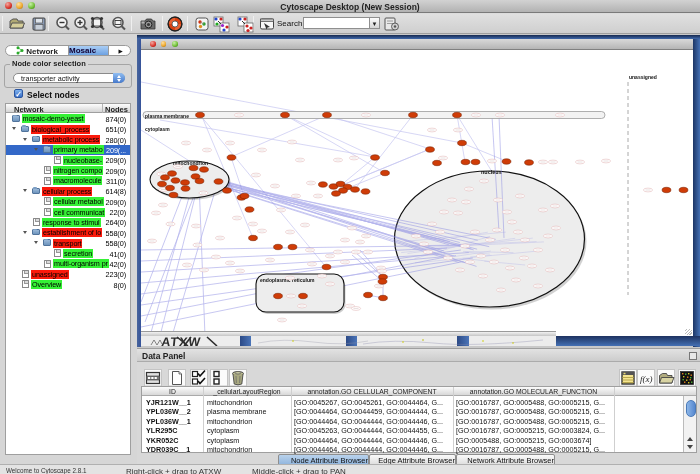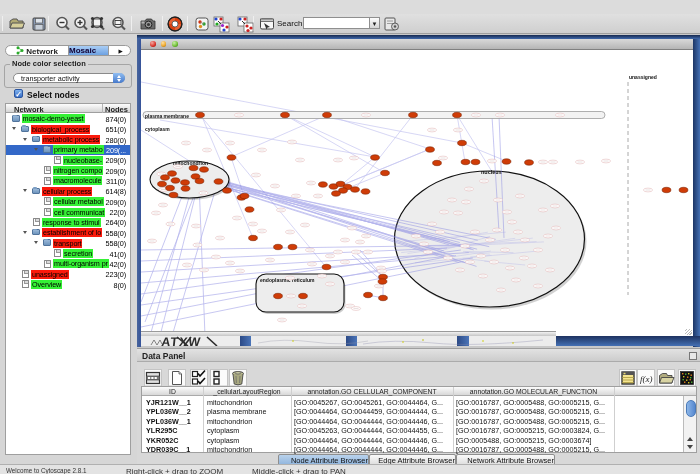--- a/index.html
+++ b/index.html
@@ -80,20 +80,26 @@
 .dsbarr{position:absolute;left:3px;width:0;height:0;border-left:3.5px solid transparent;border-right:3.5px solid transparent}
 #dtabs{left:141px;top:105px;height:12.5px;font-size:7.5px;color:#111}
 .dtab{position:absolute;top:0;height:12px;border:1px solid #8e8e8e;background:linear-gradient(#fafafa,#dcdcdc);text-align:right;line-height:11px;border-radius:2px}
 .dtabsel{background:linear-gradient(#b9d2ec,#8fb4dd)}
 #dpfloat{left:552px;top:3px;width:8px;height:8px;border:1px solid #777;background:#e8e8e8}
 
 #status{left:0;top:464px;width:700px;height:10px;background:#e3e3e3;border-top:1px solid #b0b0b0;font-size:7px;color:#333}
 #status div{position:absolute;top:1.5px}
 </style></head><body>
 <div id="app">
+<div id="titlebar" class="abs">
+<div class="t abs">Cytoscape Desktop (New Session)</div>
+<div class="tl abs" style="left:4.5px;background:radial-gradient(circle at 35% 30%,#f5a8a0,#d8352b 60%,#8e1209)"></div>
+<div class="tl abs" style="left:16px;background:radial-gradient(circle at 35% 30%,#ffe0a0,#eca72c 60%,#9a6206)"></div>
+<div class="tl abs" style="left:27.5px;background:radial-gradient(circle at 35% 30%,#c8f0a8,#6fbe34 60%,#2d7208)"></div>
+</div>
     <div id="toolbar" class="abs">
 <div class="sep" style="left:2px"></div>
       <div class="sep" style="left:48px"></div>
       <div class="sep" style="left:131px"></div>
       <div class="sep" style="left:162px"></div>
       <div class="sep" style="left:187px"></div>
       <div class="sep" style="left:253px"></div>
 <svg width="18" height="18" viewBox="0 0 18 18" style="left:8px">
         <path d="M2 6 L5 4 L9 4 L10 6 L15 6 L15 13 L2 13 Z" fill="#b0a973" stroke="#555" stroke-width="1"></path>
         <path d="M2 13 L4 8 L16.5 8 L14.5 13 Z" fill="#d6cf9a" stroke="#555" stroke-width="1"></path>
@@ -851,15 +857,15 @@
         </div>
 </div>
 <div id="dtabs" class="abs">
 <div class="dtab dtabsel" style="left:0;width:91px">Node Attribute Browser</div>
 <div class="dtab" style="left:91px;width:87px">Edge Attribute Browser</div>
 <div class="dtab" style="left:178px;width:99px">Network Attribute Browser</div>
 </div>
 </div>
     <div id="status" class="abs">
 <div style="left:6px;font-size:6.3px;top:2px">Welcome to Cytoscape 2.8.1</div>
-<div style="left:126px;font-size:8px">Right-click + drag to ZOOM</div>
+<div style="left:126px;font-size:8px">Right-click + drag to ATXW</div>
 <div style="left:252px;font-size:8px">Middle-click + drag to PAN</div>
 </div>
   </div>
 </body></html>

